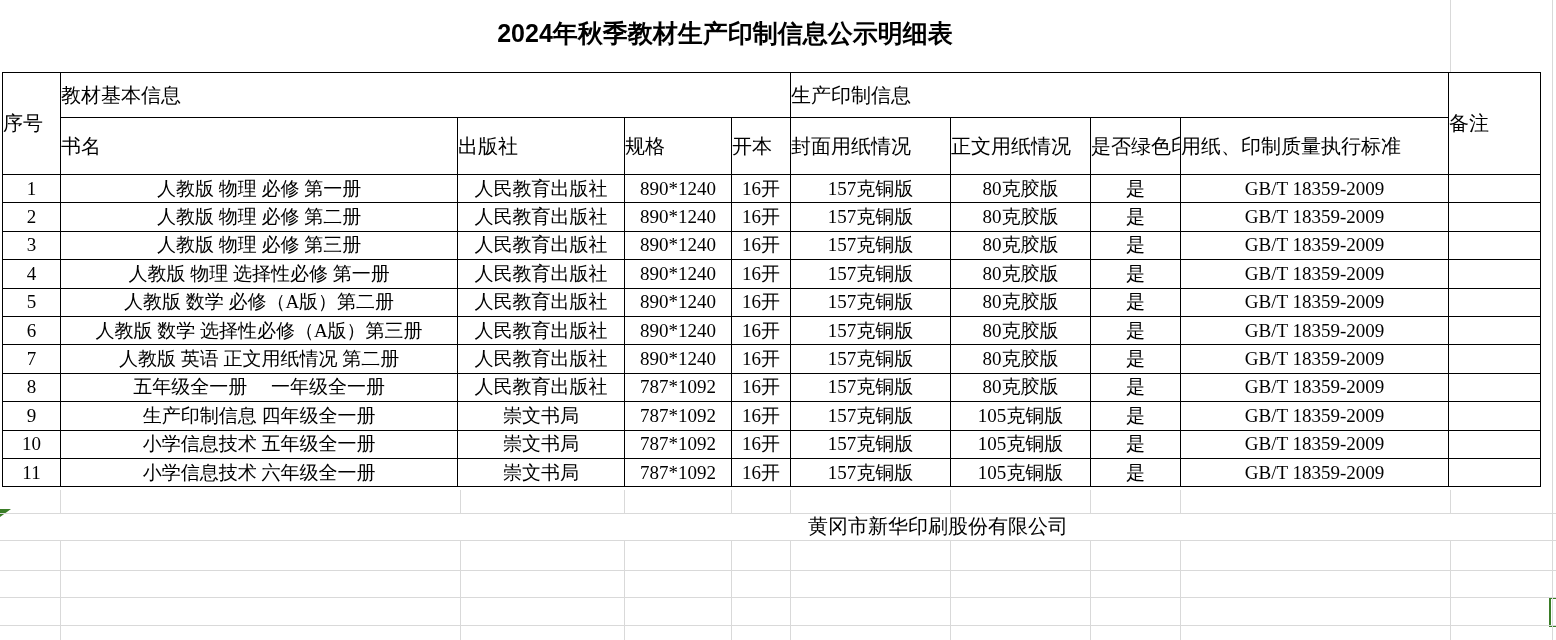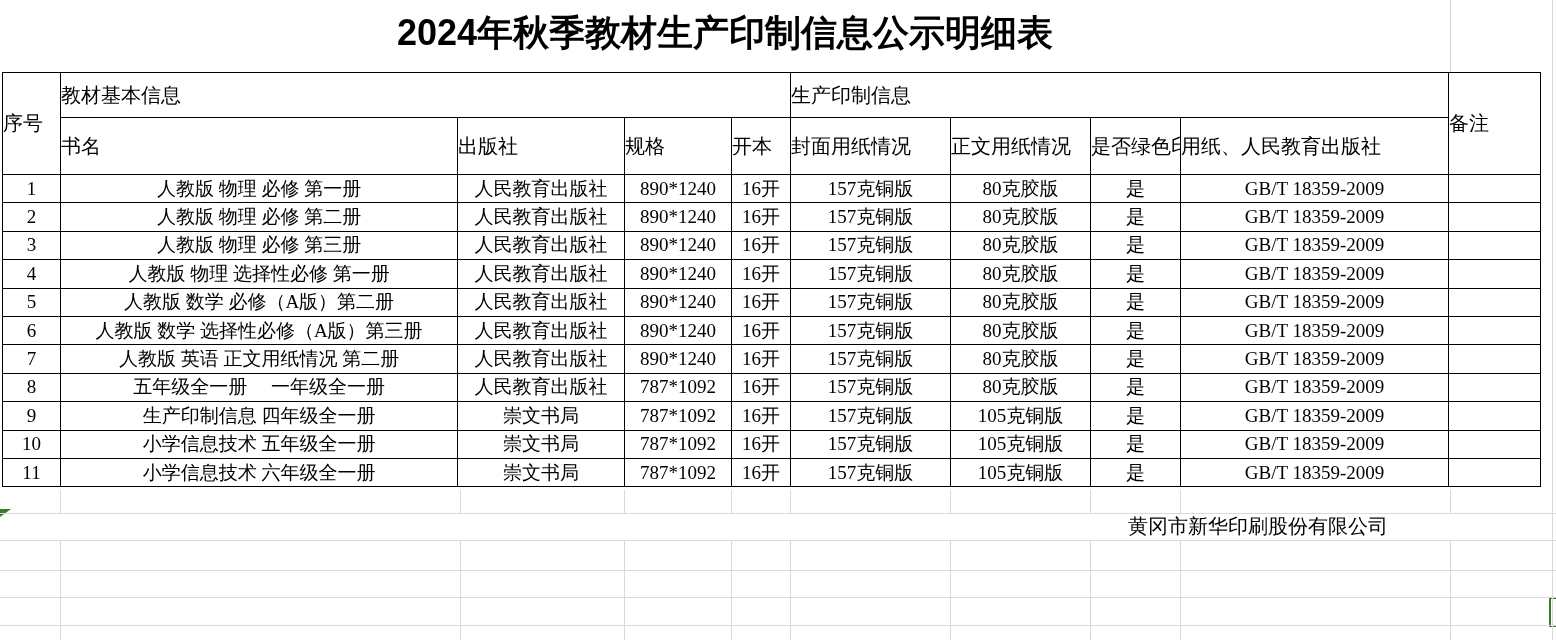--- a/index.html
+++ b/index.html
@@ -4,43 +4,43 @@
 <style>
   html,body { margin:0; padding:0; }
   body {
     width:1556px; height:640px; background:#ffffff; position:relative;
     font-family:"Liberation Serif","DejaVu Serif",serif; color:#000;
     overflow:hidden;
   }
 
   #sheet-title {
     position:absolute; left:2px; top:8px; width:1446px; height:50px;
-    line-height:50px; text-align:center; font-size:36px; font-weight:bold;
+    line-height:50px; text-align:center; font-size:25px; font-weight:bold;
     font-family:"Liberation Sans","DejaVu Sans",sans-serif;
   }
 
   #main-table {
     position:absolute; left:2px; top:72px; width:1538px;
     border-collapse:collapse; table-layout:fixed;
   }
   #main-table th, #main-table td {
     border:1.5px solid #000; font-weight:normal; overflow:hidden;
     white-space:nowrap; vertical-align:middle; padding:0;
   }
   #main-table th { font-size:20px; text-align:left; }
   #main-table td { font-size:19px; text-align:center; }
   tr.hdr1 { height:45px; }
   tr.hdr2 { height:57px; }
   tr.data-row { height:28.4px; }
   th.wrap3 { white-space:normal; padding:0 12px; line-height:26px; }
   td.c-name { text-align:left; padding-left:6px;margin-top:8px; }
 
   #footer-company {
-    position:absolute; left:790px; top:512px; width:598px; height:28px;
-    line-height:28px; text-align:right; font-size:20px;
+    position:absolute; left:808px; top:512px; width:598px; height:28px;
+    line-height:28px; text-align:left; font-size:20px;
   }
 
   .gridline { position:absolute; background:#d9d9d9; }
 
   #green-triangle {
     position:absolute; left:0; top:509px; width:0; height:0;
     border-bottom:8px solid transparent;
   }
   #selection-fragment {
     position:absolute; left:1549px; top:597px; width:8px; height:26px;
@@ -74,21 +74,21 @@
       <th rowspan="2">备注</th>
     </tr>
     <tr class="hdr2">
       <th>书名</th>
       <th>出版社</th>
       <th>规格</th>
       <th>开本</th>
       <th>封面用纸情况</th>
       <th>正文用纸情况</th>
       <th class="wrap3">是否绿色印刷</th>
-      <th>用纸、人民教育出版社</th>
+      <th>用纸、印制质量执行标准</th>
     </tr>
   </thead>
   <tbody id="rows">
       <tr class="data-row">
         <td>1</td>
         <td class="c-name">人教版 物理 必修 第一册</td>
         <td>人民教育出版社</td>
         <td>890*1240</td>
         <td>16开</td>
         <td>157克铜版</td>

